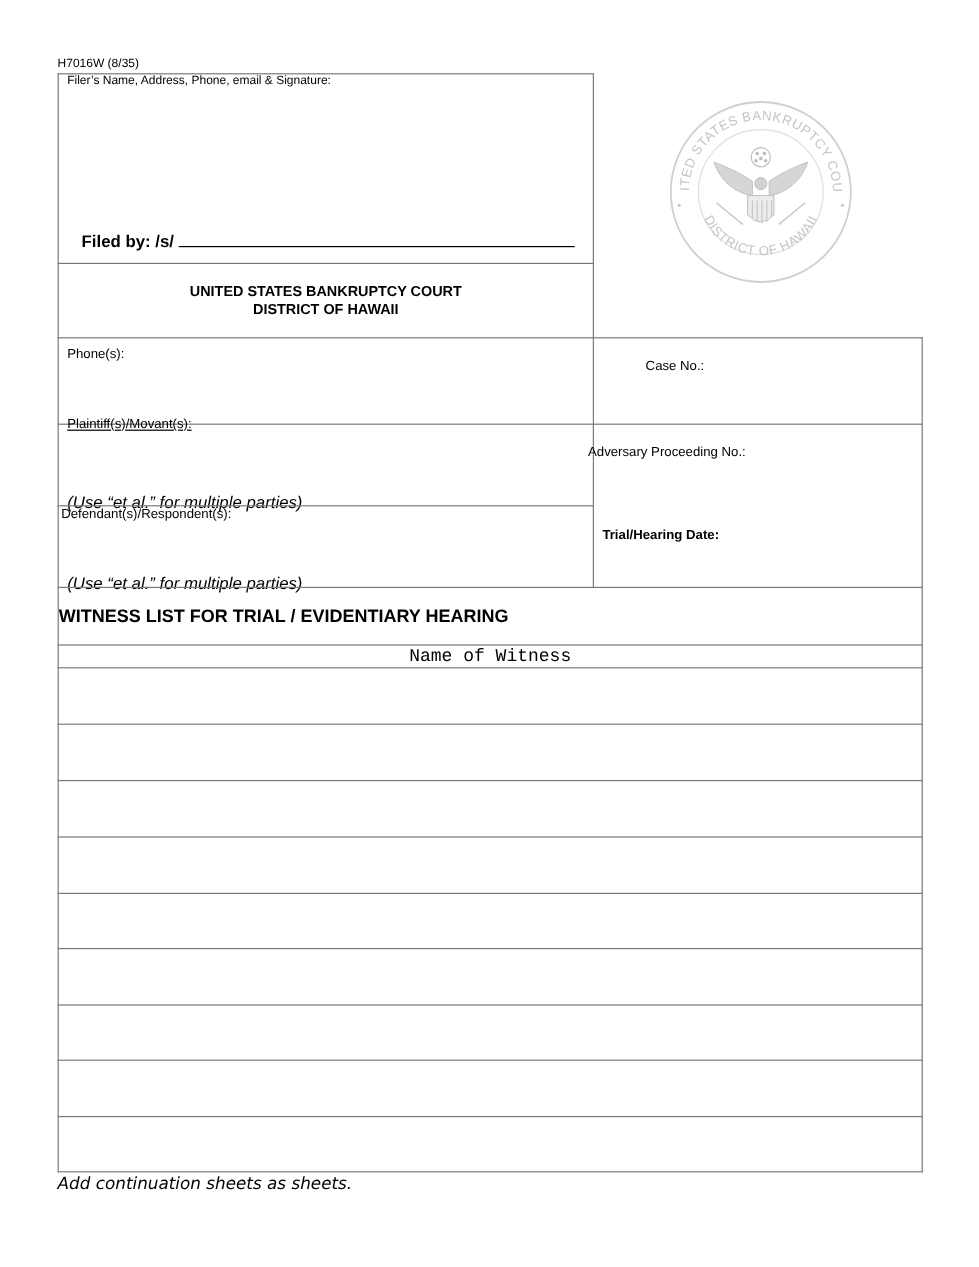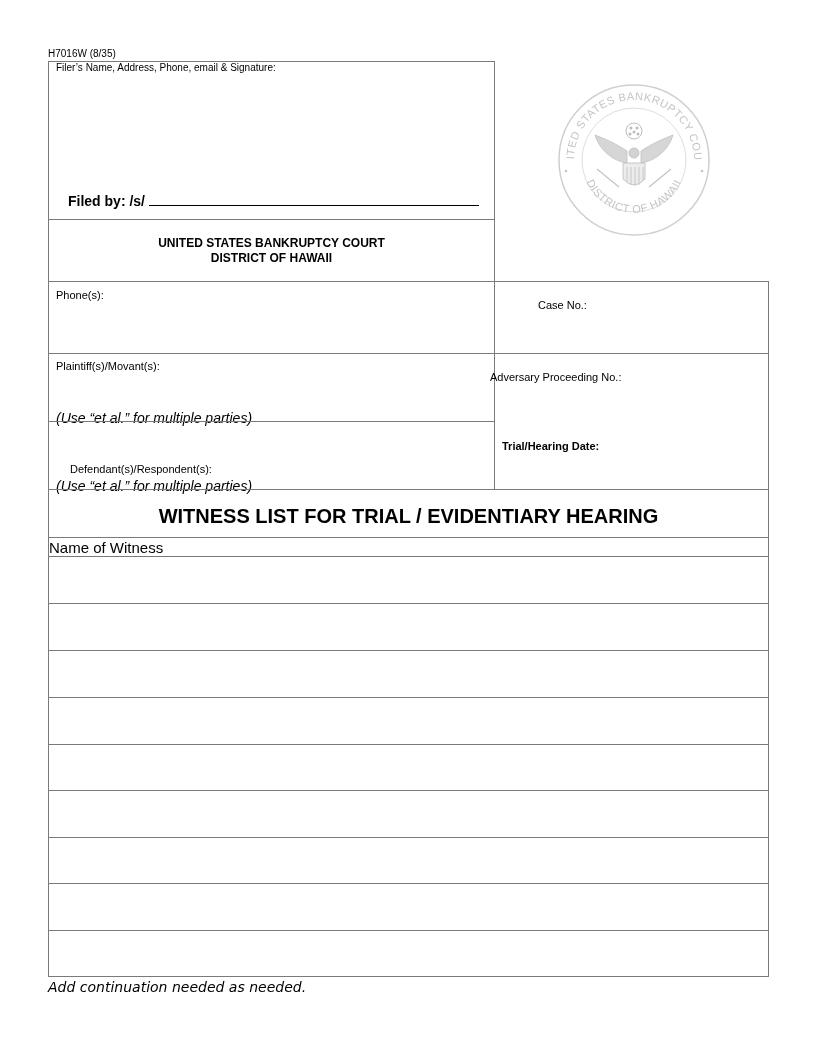--- a/index.html
+++ b/index.html
@@ -5,22 +5,22 @@
   html, body { margin:0; padding:0; background:#ffffff; }
   body { width:816px; height:1056px; position:relative; overflow:hidden; font-family:"Liberation Sans", sans-serif; color:#000; }
   .abs { position:absolute; }
   .hl { position:absolute; height:0; border-top:1px solid #7a7a7a; }
   .vl { position:absolute; width:0; border-left:1px solid #7a7a7a; }
   .form-id { left:48px; top:48px; font-size:10px; }
   .lbl { font-size:11px; }
   .small-it { font-size:14px; font-style:italic; }
   .filedby { left:68px; top:192px; font-size:14px; font-weight:bold; }
   .court { left:49px; top:236px; width:445px; text-align:center; font-size:12px; font-weight:bold; line-height:15px; }
-  .title { left:49px; top:505px; width:719px; text-align:center; font-size:20px; font-weight:bold; }
-  .colhead { left:49px; top:539px; width:719px; text-align:left; font-size:15px; }
+  .title { left:49px; top:505px; width:719px; font-size:15px; font-weight:bold; }
+  .colhead { left:49px; top:539px; width:719px; text-align:center; font-size:15px;font-family:Liberation Mono, monospace; }
   .footer { left:48px; top:979px; font-size:15px; font-style:italic; font-family:"DejaVu Sans", sans-serif; font-size:14px; }
   .row { position:absolute; left:49px; width:719px; }
   .seal { left:557px; top:83px; width:154px; height:154px; }
   .sigline { display:inline-block; width:330px; border-bottom:1px solid #000; height:13px; vertical-align:baseline; margin-left:4px; }
 </style>
 </head>
 <body>
 
 <div class="abs form-id">H7016W (8/35)</div>
 
@@ -82,28 +82,28 @@
 
 <div class="hl" style="left:48px; top:281px; width:721px;"></div>
 <div class="vl" style="left:768px; top:281px; height:696px;"></div>
 
 <div class="abs lbl" style="left:56px; top:289px;">Phone(s):</div>
 <div class="abs" style="left:52px; top:302px; width:436px; height:48px;"></div>
 <div class="abs lbl" style="left:502px; top:299px;margin-left:36px;">Case No.:</div>
 <div class="abs" style="left:498px; top:314px; width:266px; height:36px;"></div>
 
 <div class="hl" style="left:48px; top:353px; width:721px;"></div>
-<div class="abs lbl" style="left:56px; top:360px;">Plaintiff(s)/Movant(s):</div>
+<div class="abs lbl" style="left:56px; top:348px;text-decoration:underline;">Plaintiff(s)/Movant(s):</div>
 <div class="abs" style="left:52px; top:370px; width:436px; height:38px;"></div>
 <div class="abs small-it" style="left:56px; top:410px;">(Use “et al.” for multiple parties)</div>
 <div class="abs lbl" style="left:490px; top:371px;">Adversary Proceeding No.:</div>
 <div class="abs" style="left:498px; top:386px; width:266px; height:30px;"></div>
 
 <div class="hl" style="left:48px; top:421px; width:447px;"></div>
-<div class="abs lbl" style="left:70px; top:423px;margin-top:40px;">Defendant(s)/Respondent(s):</div>
+<div class="abs lbl" style="left:51px; top:423px;">Defendant(s)/Respondent(s):</div>
 <div class="abs" style="left:52px; top:438px; width:436px; height:38px;"></div>
 <div class="abs small-it" style="left:56px; top:478px;">(Use “et al.” for multiple parties)</div>
 <div class="abs lbl" style="left:502px; top:440px;font-weight:bold;">Trial/Hearing Date:</div>
 <div class="abs" style="left:498px; top:455px; width:266px; height:30px;"></div>
 
 <div class="hl" style="left:48px; top:489px; width:721px;"></div>
 <div class="abs title">WITNESS LIST FOR TRIAL / EVIDENTIARY HEARING</div>
 
 <div class="hl" style="left:48px; top:537px; width:721px;"></div>
 <div class="abs colhead">Name of Witness</div>
@@ -121,13 +121,13 @@
 <div class="hl" style="left:48px; top:790px; width:721px;"></div>
 <div class="row" style="top:791px; height:46px;"></div>
 <div class="hl" style="left:48px; top:837px; width:721px;"></div>
 <div class="row" style="top:838px; height:45px;"></div>
 <div class="hl" style="left:48px; top:883px; width:721px;"></div>
 <div class="row" style="top:884px; height:46px;"></div>
 <div class="hl" style="left:48px; top:930px; width:721px;"></div>
 <div class="row" style="top:931px; height:45px;"></div>
 <div class="hl" style="left:48px; top:976px; width:721px;"></div>
 
-<div class="abs footer">Add continuation needed as needed.</div>
+<div class="abs footer">Add continuation sheets as sheets.</div>
 
 </body></html>

